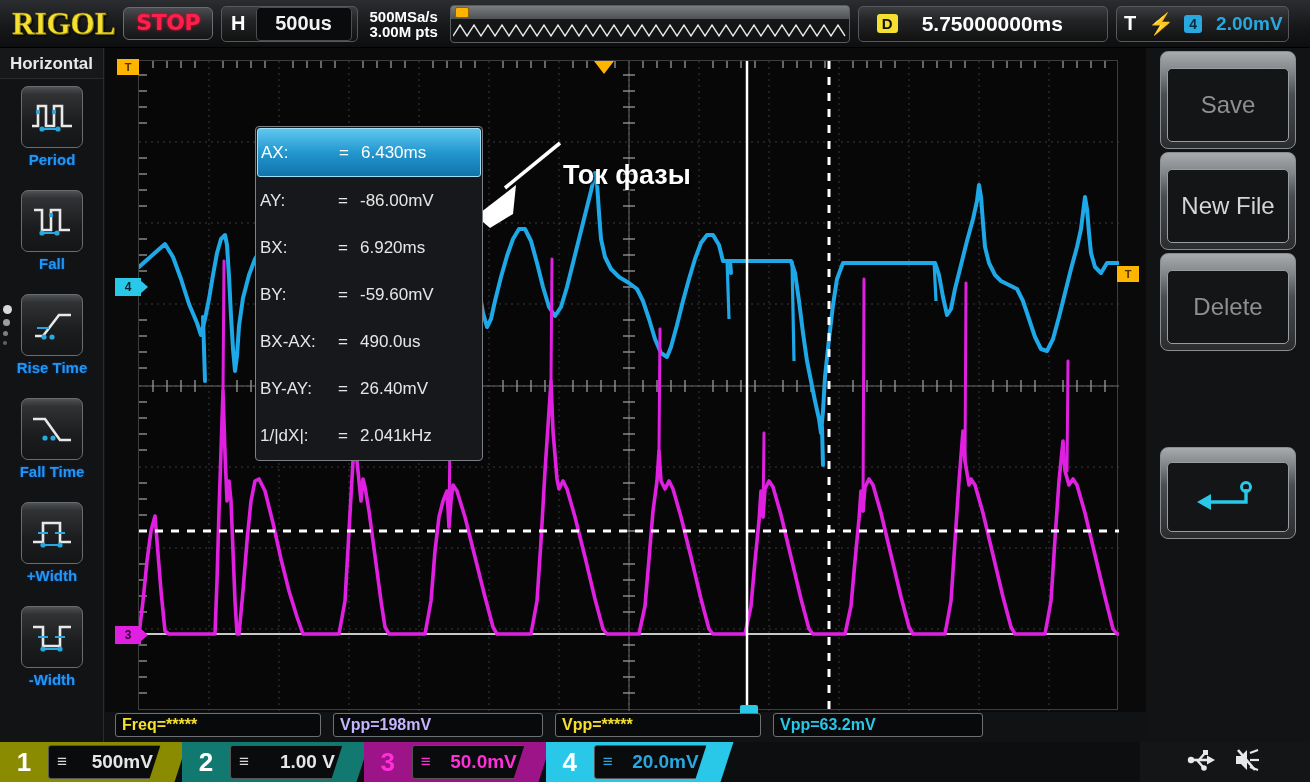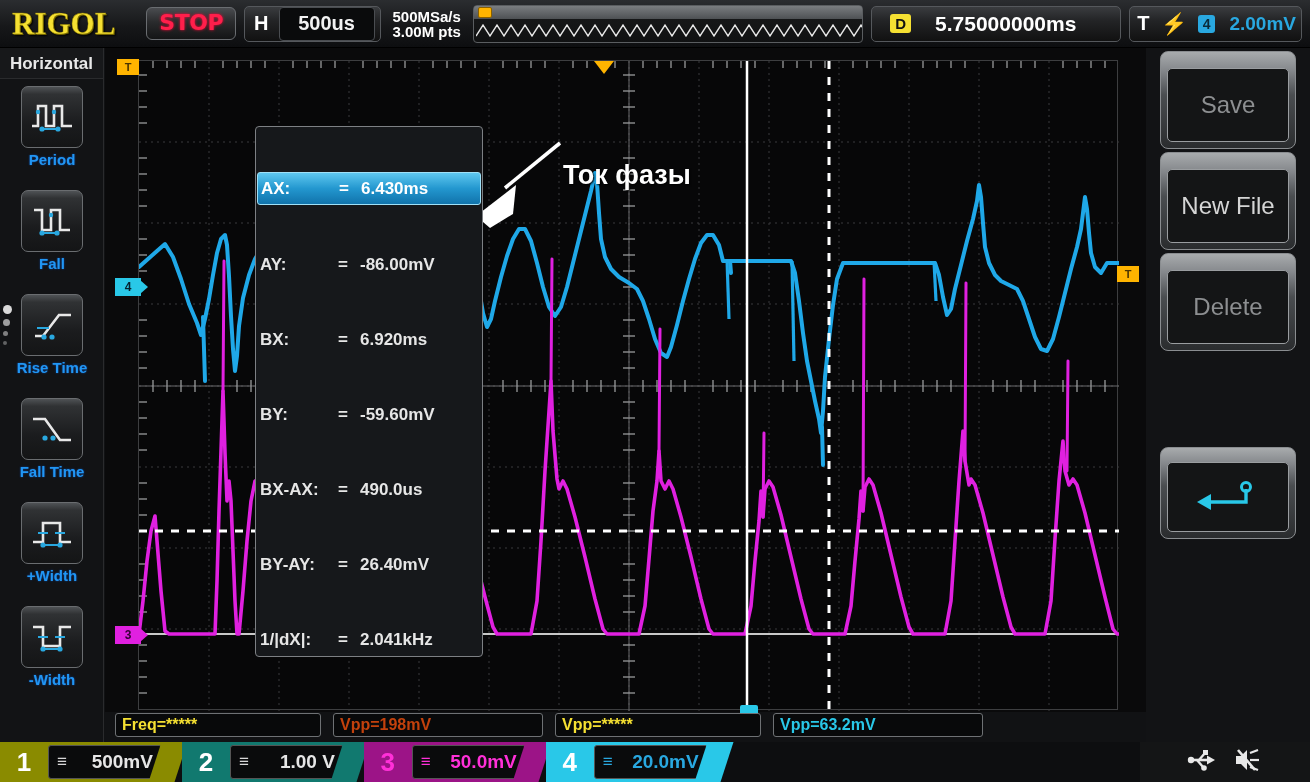--- a/index.html
+++ b/index.html
@@ -31,21 +31,20 @@
     height: 36px; display: flex; align-items: center;
     padding: 0 5px; gap: 6px;
   }
   .stop-badge {
     background: linear-gradient(180deg,#4a4c50,#2a2b2d 45%,#141516 100%);
     border: 1px solid #6a6d71; border-radius: 6px;
     color: #ff1f4b; font-weight: bold; font-size: 22px;
     font-family: "DejaVu Sans", sans-serif;
     padding: 2px 12px 4px; letter-spacing: -0.5px;
     text-shadow: 0 0 3px #ff0033;
-    margin-left: 23px;
   }
   .tb-label { color:#fff; font-weight:bold; font-size:20px; padding:0 4px; }
   .tb-inner {
     background:#0a0b0c; border:1px solid #4a4d51; border-radius:4px;
     color:#f2f2f2; font-size:20px; font-weight:bold;
     padding: 4px 10px 5px; min-width: 96px; text-align:center;
   }
   .sample-info {
     color:#ffffff; font-size:15px; font-weight:bold; line-height:15px;
     text-align:left; padding: 0 4px;
@@ -160,22 +159,22 @@
     border-left:8px solid currentColor; border-top:7px solid transparent;
     border-bottom:7px solid transparent;
   }
 
   
   #cursorbox {
     position:absolute; left:150px; top:78px; width:228px;
     background:#16181b; border:1px solid #7d8084; border-radius:4px;
     padding:1px; z-index:5;
   }
-  .cb-row { display:flex; font-size:17px; color:#e6e6e6; font-weight:bold;
-            padding:6px 3px; line-height:19px;margin-top:44px; }
+  .cb-row { display:flex; font-size:17px; color:#e6e6e6; font-weight:normal;
+            padding:14px 3px; line-height:19px; }
   .cb-row.sel {
     background: linear-gradient(180deg,#5ec7ef 0%,#2397cf 50%,#1173ab 100%);
     border:1px solid #9fe0f7; border-radius:3px; color:#ffffff;
   }
   .cb-k { width:78px; }
   .cb-eq { width:22px; }
   .cb-v { flex:1; }
 
   
   .anno-text {
@@ -743,21 +742,21 @@
       <polygon points="196,203 207,226 185,226" fill="#ffffff"></polygon>
       <polygon points="196,308 207,285 185,285" fill="#ffffff"></polygon>
     </svg>
 
     <div class="anno-text" style="left:458px; top:112px;">Ток фазы</div>
     <div class="anno-text" style="left:205px; top:232px; font-size:30px;">2A</div>
   </div>
 
   <div id="measstrip">
     <div class="meas-box" style="width:206px; color:#f5e032;">Freq=*****</div>
-    <div class="meas-box" style="width:210px; color:#c2410c;text-align:right;">Vpp=198mV</div>
+    <div class="meas-box" style="width:210px; color:#c4b5fd;text-align:right;">Vpp=198mV</div>
     <div class="meas-box" style="width:206px; color:#f5e032;">Vpp=*****</div>
     <div class="meas-box" style="width:210px; color:#29c8e8;">Vpp=63.2mV</div>
   </div>
 
   <div id="chanbar">
 
     <div class="ch" style="background:#8a8b00;">
       <div class="ch-num">1</div>
       <div class="ch-body">
         <span class="ch-coup" style="color:#d8d8d8;">≡</span>

